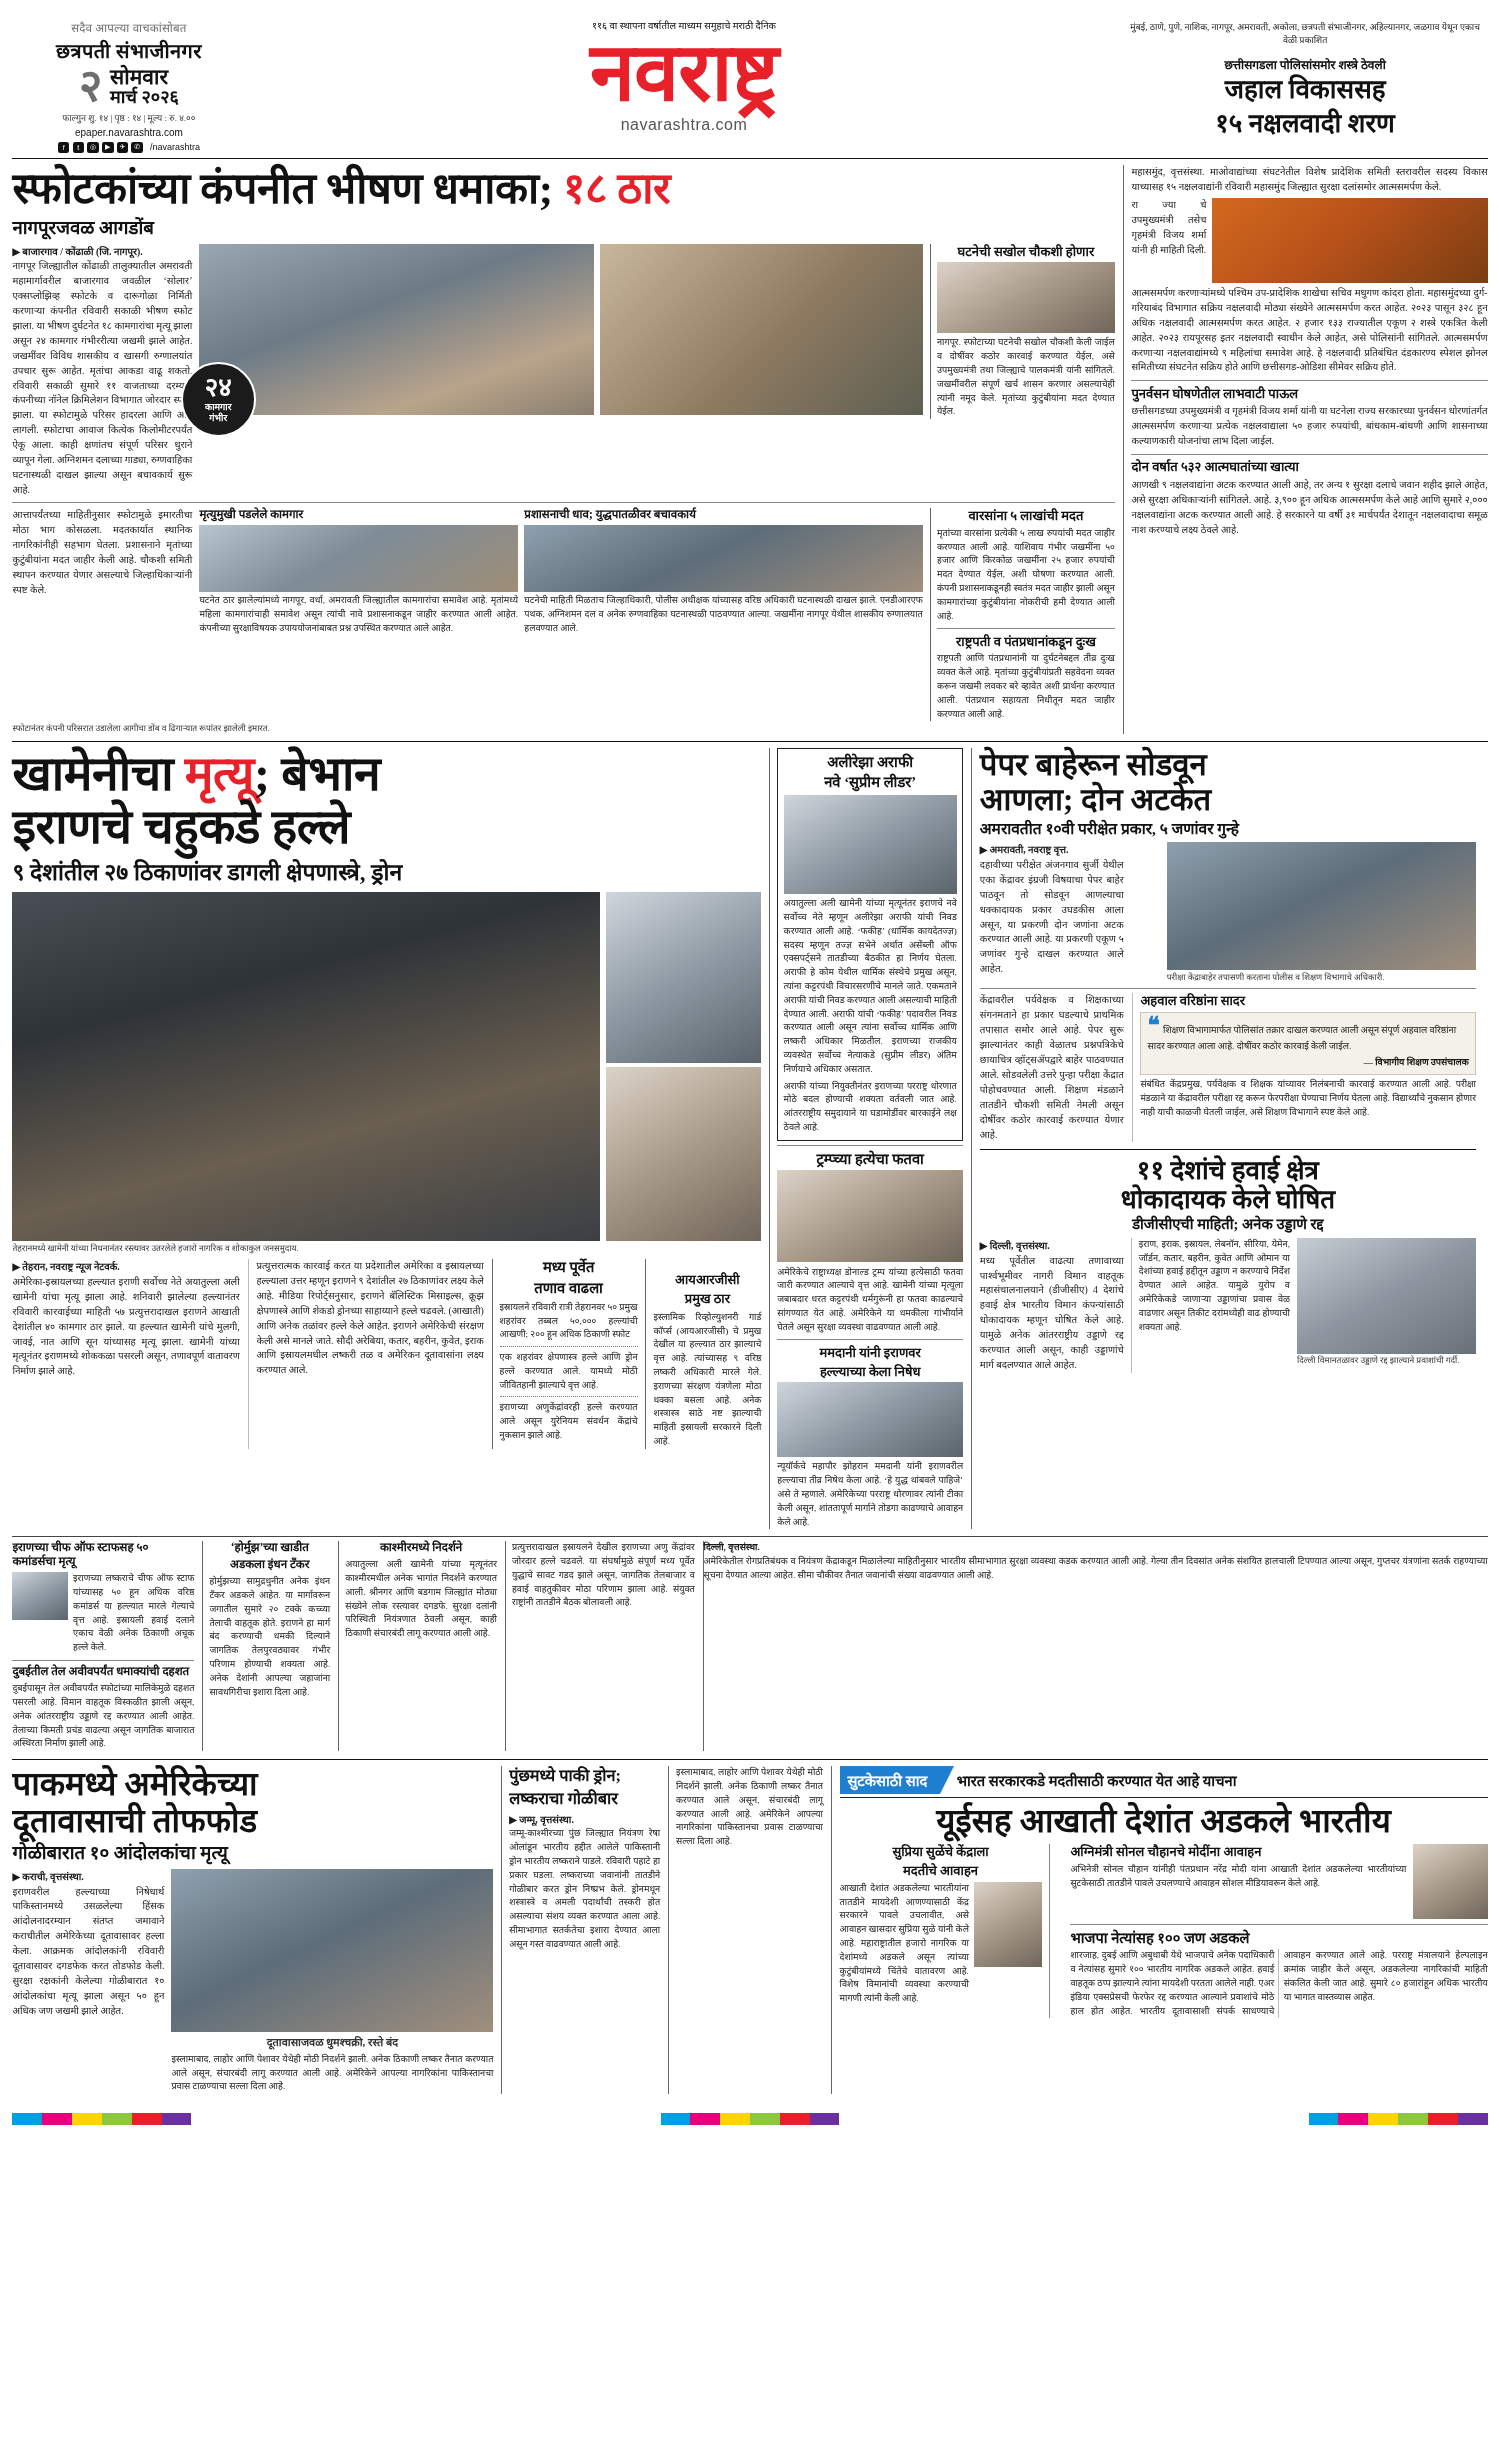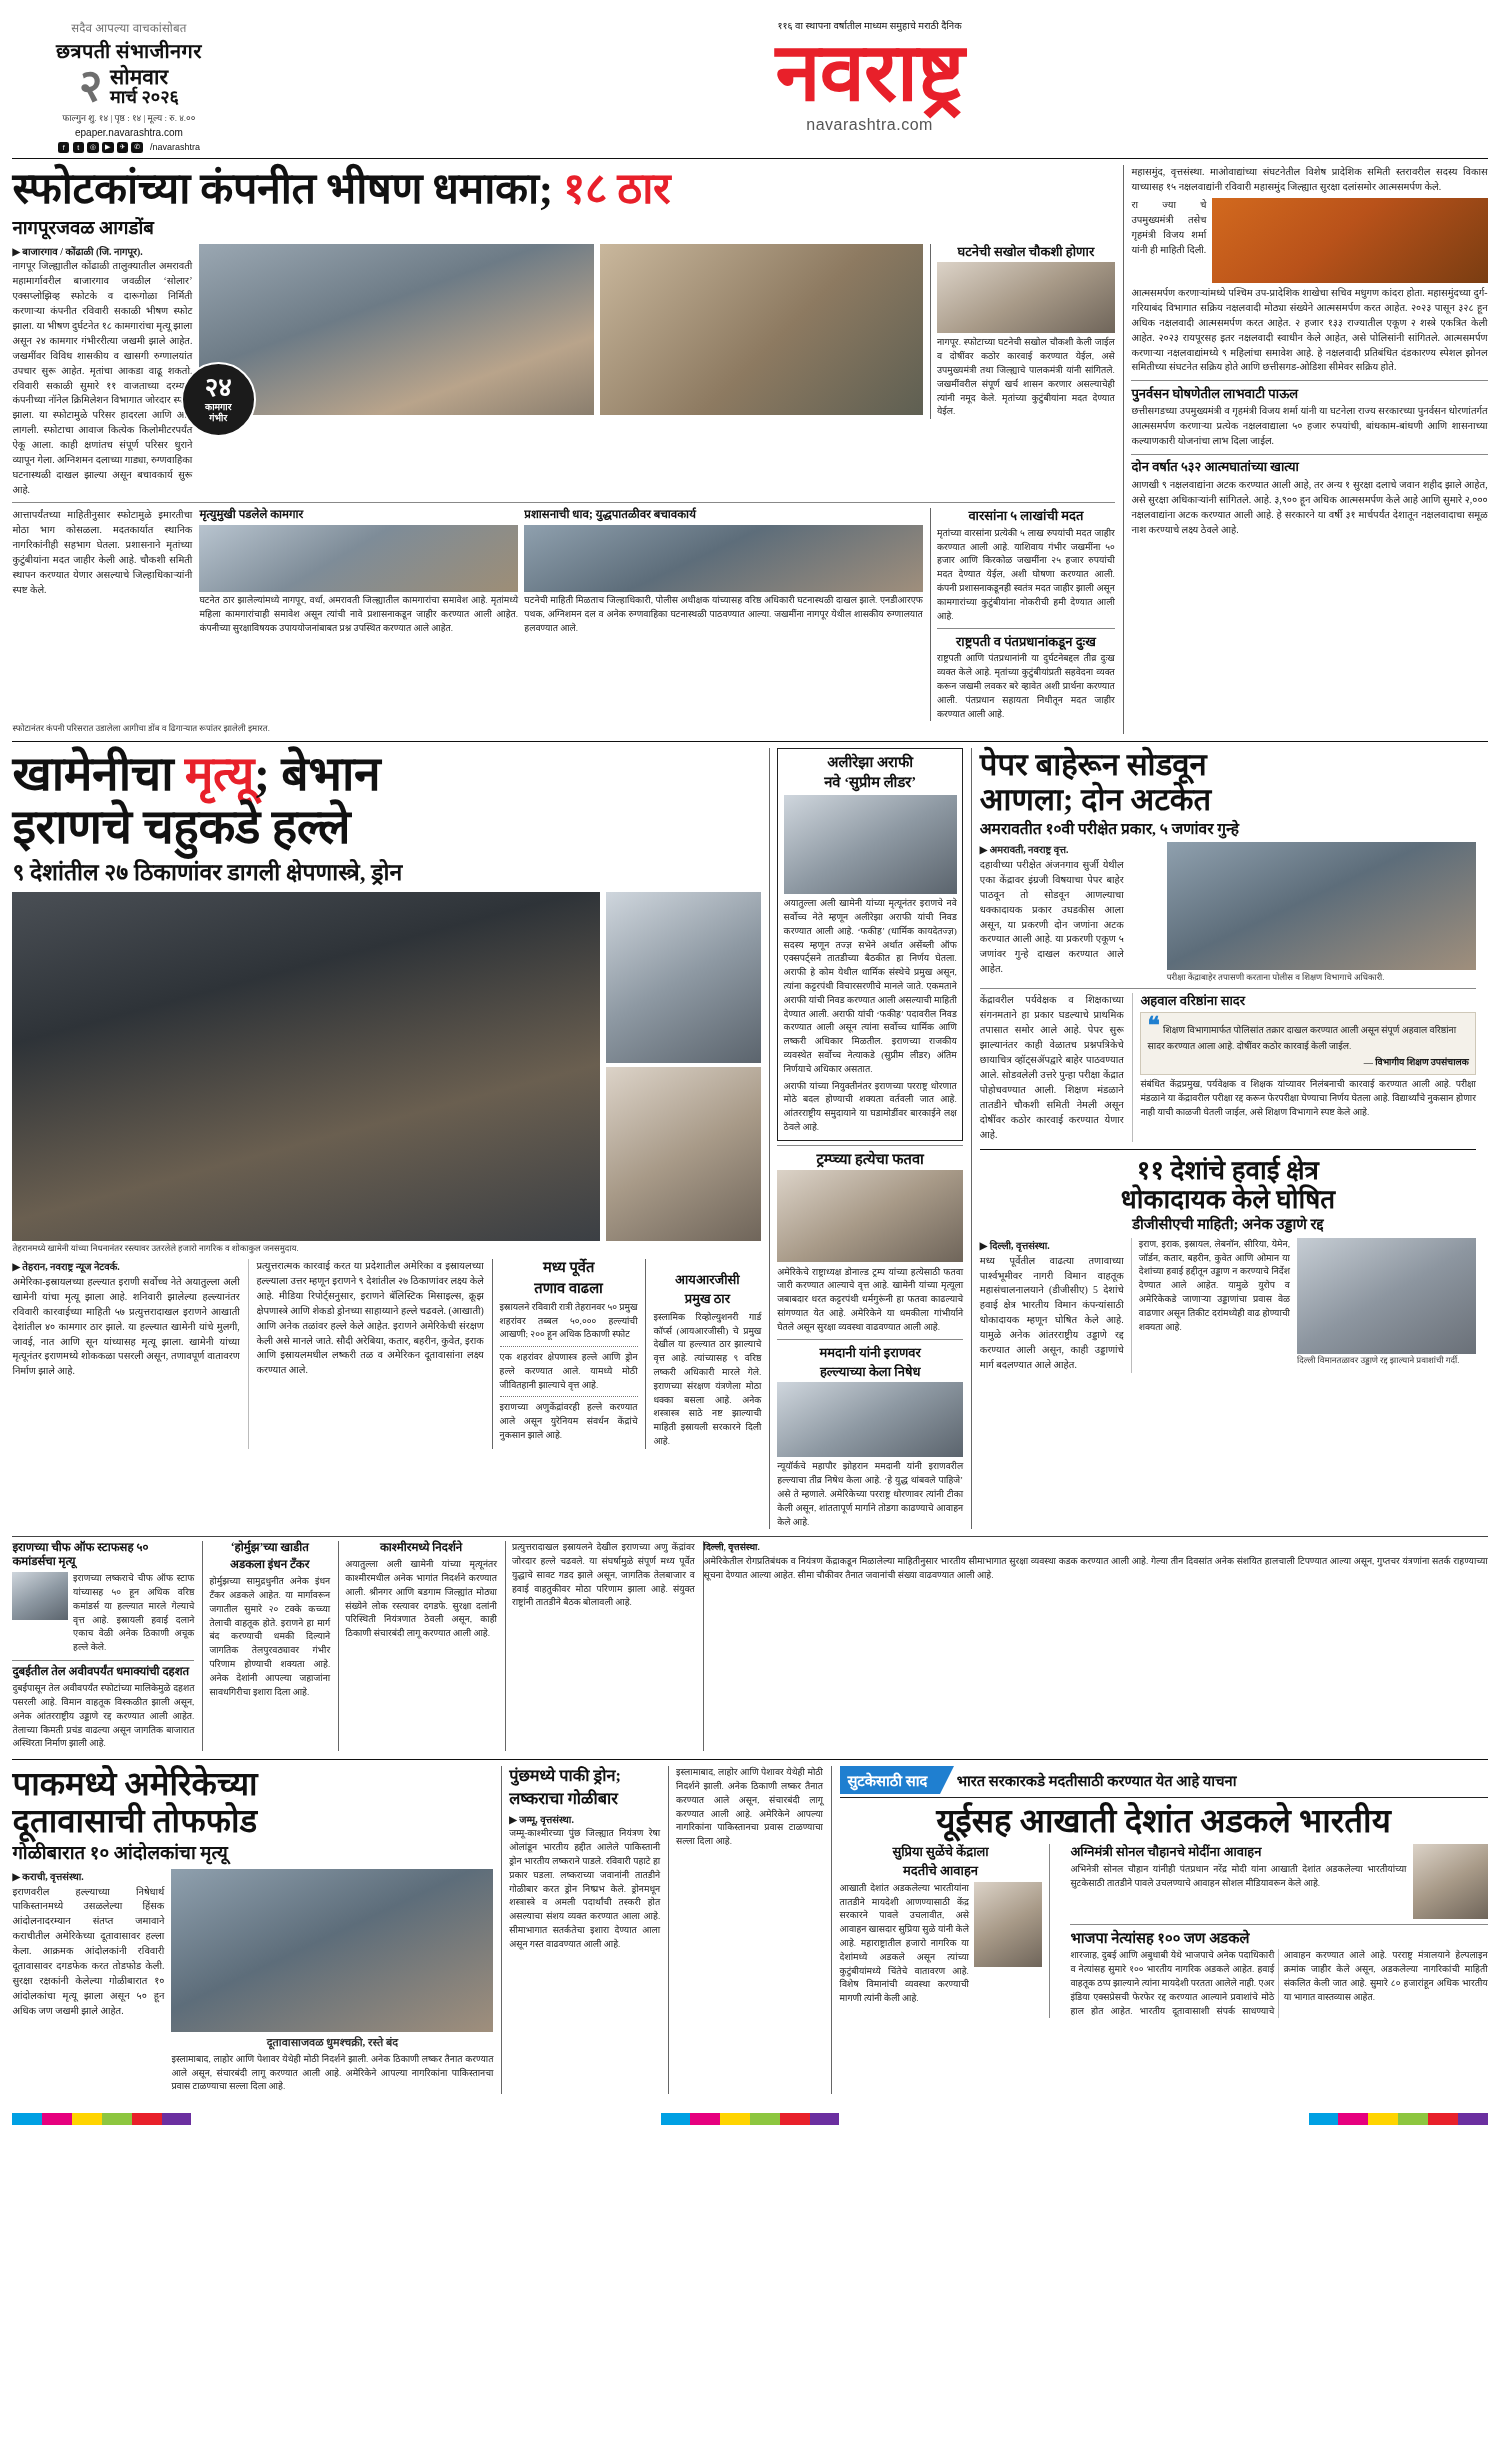--- a/index.html
+++ b/index.html
@@ -327,20 +327,26 @@
         <span class="mast-handle">/navarashtra</span>
       </div>
     </div>
 
     <div class="mast-center">
       <div class="mast-strap">११६ वा स्थापना वर्षातील माध्यम समुहाचे मराठी दैनिक</div>
       <div class="mast-logo">नवराष्ट्र</div>
       <div class="mast-site">navarashtra.com</div>
     </div>
 
+    <div class="mast-right">
+      <div class="mast-editions">मुंबई, ठाणे, पुणे, नाशिक, नागपूर, अमरावती, अकोला, छत्रपती संभाजीनगर, अहिल्यानगर, जळगाव येथून एकाच वेळी प्रकाशित</div>
+      <div class="mr-kicker">छत्तीसगडला पोलिसांसमोर शस्त्रे ठेवली</div>
+      <div class="mr-head">जहाल विकाससह</div>
+      <div class="mr-head">१५ नक्षलवादी शरण</div>
+    </div>
   </div>
 
   <div class="rule"></div>
 
   <div class="main-grid" style="margin-top:6.2px;">
 
     <div class="col-left">
 
       <div class="lead-head">
         <span>स्फोटकांच्या कंपनीत भीषण धमाका; </span><span class="red">१८ ठार</span>
@@ -525,21 +531,21 @@
         </div>
       </div>
 
       <div class="hr-blk"></div>
       <div class="sec-head center" style="font-size:26px;">११ देशांचे हवाई क्षेत्र</div>
       <div class="sec-head center" style="font-size:26px;">धोकादायक केले घोषित</div>
       <div class="sub-head center" style="font-size:14.7px; margin-top:2.3px;">डीजीसीएची माहिती; अनेक उड्डाणे रद्द</div>
       <div style="display:flex; gap:7px; margin-top:3.9px;">
         <div style="width:144px; flex:0 0 144px;">
           <span class="body-txt bold">▶ दिल्ली, वृत्तसंस्था.</span>
-          <div class="body-txt">मध्य पूर्वेतील वाढत्या तणावाच्या पार्श्वभूमीवर नागरी विमान वाहतूक महासंचालनालयाने (डीजीसीए) 5 देशांचे हवाई क्षेत्र भारतीय विमान कंपन्यांसाठी धोकादायक म्हणून घोषित केले आहे. यामुळे अनेक आंतरराष्ट्रीय उड्डाणे रद्द करण्यात आली असून, काही उड्डाणांचे मार्ग बदलण्यात आले आहेत.</div>
+          <div class="body-txt">मध्य पूर्वेतील वाढत्या तणावाच्या पार्श्वभूमीवर नागरी विमान वाहतूक महासंचालनालयाने (डीजीसीए) 4 देशांचे हवाई क्षेत्र भारतीय विमान कंपन्यांसाठी धोकादायक म्हणून घोषित केले आहे. यामुळे अनेक आंतरराष्ट्रीय उड्डाणे रद्द करण्यात आली असून, काही उड्डाणांचे मार्ग बदलण्यात आले आहेत.</div>
         </div>
         <div style="flex:1 1 auto; border-left:0.8px solid #bbb; padding-left:7px;">
           <div class="body-txt small">इराण, इराक, इस्रायल, लेबनॉन, सीरिया, येमेन, जॉर्डन, कतार, बहरीन, कुवेत आणि ओमान या देशांच्या हवाई हद्दीतून उड्डाण न करण्याचे निर्देश देण्यात आले आहेत. यामुळे युरोप व अमेरिकेकडे जाणाऱ्या उड्डाणांचा प्रवास वेळ वाढणार असून तिकीट दरांमध्येही वाढ होण्याची शक्यता आहे.</div>
         </div>
         <div style="width:179px; flex:0 0 179px;">
           <div class="photo indoor" style="width:100%; height:116px;"></div>
           <div class="cap">दिल्ली विमानतळावर उड्डाणे रद्द झाल्याने प्रवाशांची गर्दी.</div>
         </div>
       </div>
     </div>

